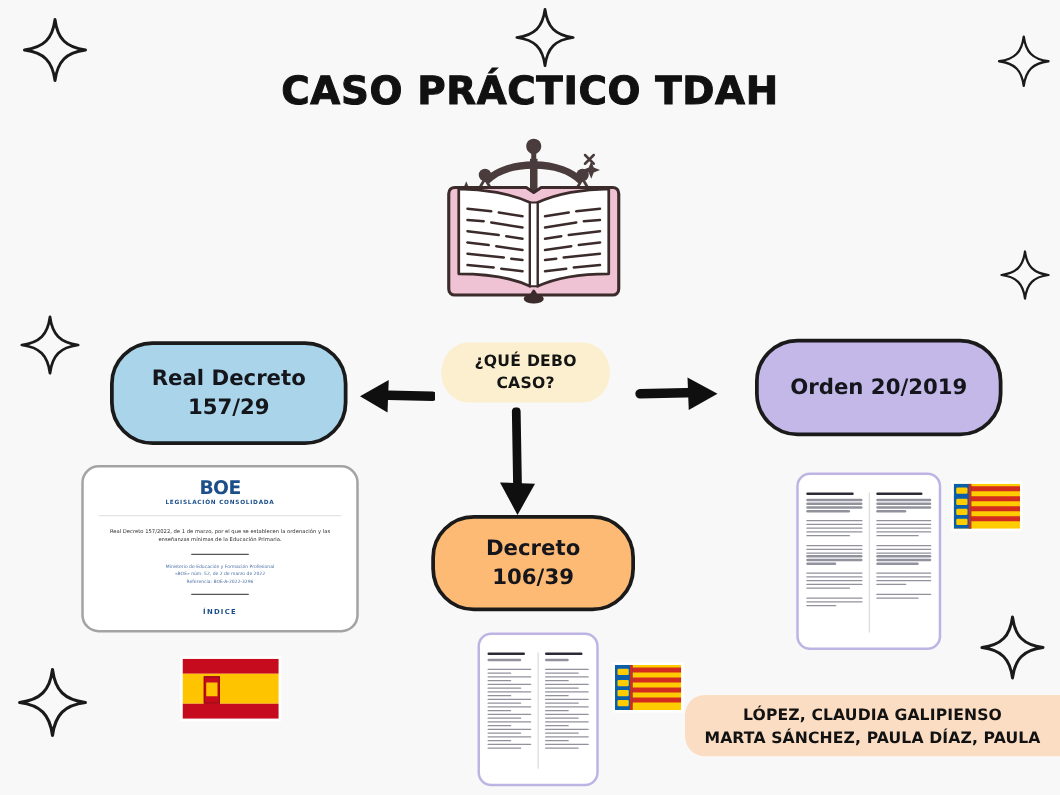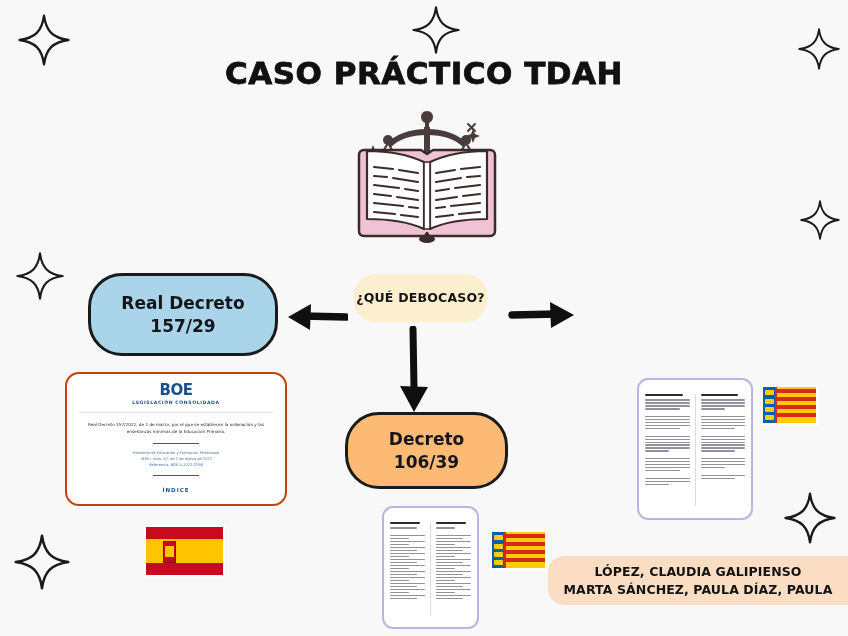--- a/index.html
+++ b/index.html
@@ -58,21 +58,21 @@
   
   #center-badge {
     position: absolute;
     left: 353px;
     top: 274px;
     width: 135px;
     height: 48px;
     background: #fcefcf;
     border-radius: 22px/24px;
     display: flex;
-    flex-direction: row;
+    flex-direction: column;
     align-items: center;
     justify-content: center;
     font-family: "DejaVu Sans", sans-serif;
     font-size: 12.5px;
     font-weight: 700;
     color: #141414;
     line-height: 1.35;
     letter-spacing: 0.2px;
   }
 
@@ -125,21 +125,21 @@
     position: absolute;
     background: #ffffff;
     overflow: hidden;
   }
 
   #boe-card {
     left: 65px;
     top: 372px;
     width: 222px;
     height: 134px;
-    border: 2px solid #c2410c;
+    border: 2px solid #a3a3a3;
     border-radius: 14px;
     padding: 9px 12px 7px 12px;
     display: flex;
     flex-direction: column;
     align-items: center;
   }
 
   .boe-logo {
     font-family: "DejaVu Sans", sans-serif;
     font-size: 15px;
@@ -457,20 +457,23 @@
       <path d="M17 3 L18 62" stroke="#0f0f0f" stroke-width="7" stroke-linecap="round" fill="none"></path>
       <path d="M18 86 L4 60 L32 61 Z" fill="#0f0f0f"></path>
     </svg>
   </div>
 
   <div class="node" id="node-left">
     <span>Real Decreto</span>
     <span>157/29</span>
   </div>
 
+  <div class="node" id="node-right">
+    <span>Orden 20/2019</span>
+  </div>
 
   <div class="node" id="node-bottom">
     <span>Decreto</span>
     <span>106/39</span>
   </div>
 
   <div id="boe-card" class="doc-card">
     <div class="boe-logo">BOE</div>
     <div class="boe-sub">LEGISLACIÓN CONSOLIDADA</div>
     <div class="boe-rule"></div>

